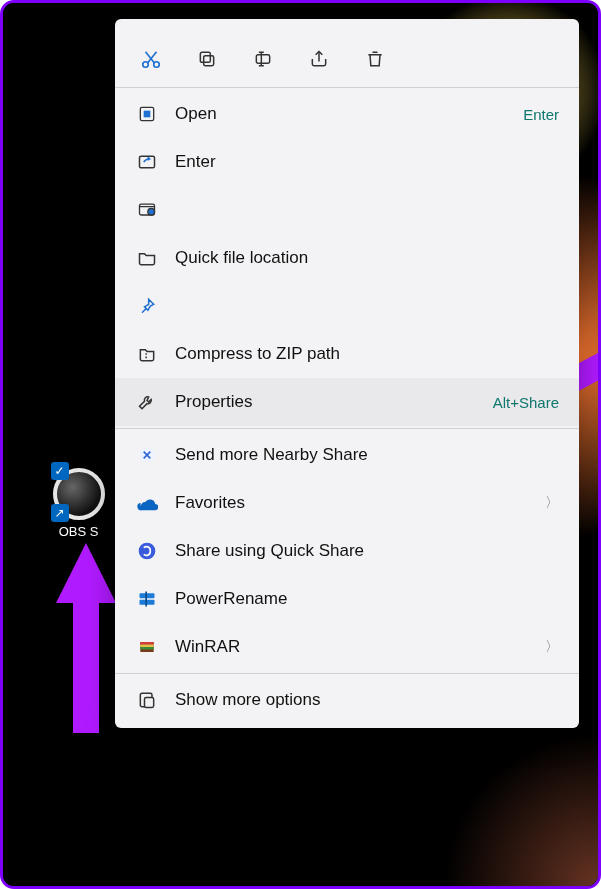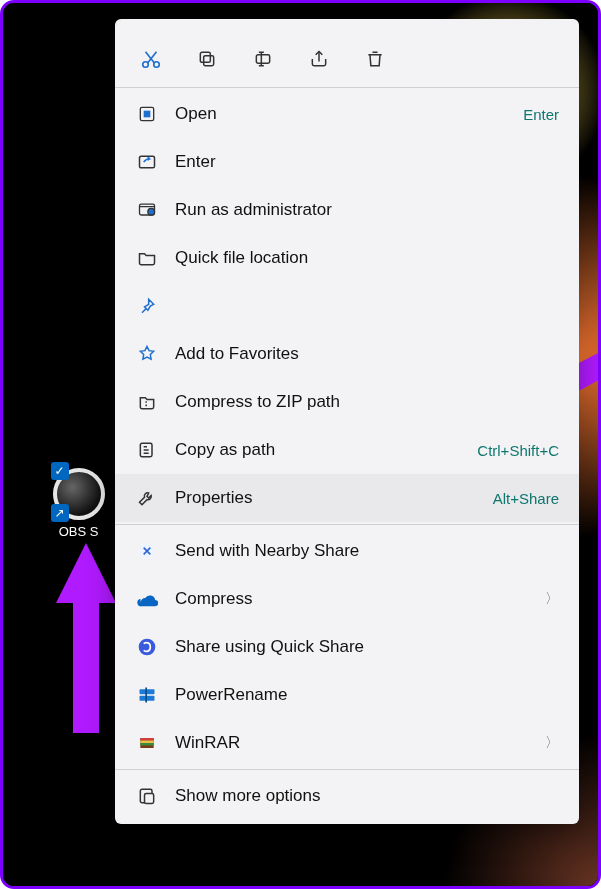--- a/index.html
+++ b/index.html
@@ -133,99 +133,80 @@
 
     <div class="item">
       <span class="ico">
         <svg width="20" height="20" viewBox="0 0 24 24" fill="none" stroke="#333" stroke-width="1.6">
             <rect x="3" y="5" width="18" height="13" rx="2"></rect>
             <path d="M3 8h18"></path>
             <path d="M15 13l2 3 4-5" stroke="#1f6fd0" fill="#1f6fd0" stroke-width="0"></path>
             <circle cx="17" cy="14" r="4" fill="#1f6fd0"></circle>
           </svg>
       </span>
-      <span class="lab">Run as administrator</span>
     </div>
 
     <div class="item">
       <span class="ico">
         <svg width="20" height="20" viewBox="0 0 24 24" fill="none" stroke="#333" stroke-width="1.8">
             <path d="M3 7h6l2 2h10v9a2 2 0 0 1-2 2H5a2 2 0 0 1-2-2z"></path>
           </svg>
       </span>
       <span class="lab">Quick file location</span>
     </div>
 
     <div class="item">
       <span class="ico">
         <svg width="20" height="20" viewBox="0 0 24 24" fill="none" stroke="#1f6fd0" stroke-width="1.8">
             <path d="M14 4l6 6-4 2-3 5-2-2-5 5 5-5-2-2 5-3z"></path>
           </svg>
       </span>
     </div>
 
-    <div class="item">
-      <span class="ico">
-        <svg width="20" height="20" viewBox="0 0 24 24" fill="none" stroke="#1f6fd0" stroke-width="1.8">
-            <path d="M12 3l2.5 5 5.5.8-4 3.9.9 5.5L12 15.8 7.1 18.2 8 12.7 4 8.8l5.5-.8z"></path>
-          </svg>
-      </span>
-      <span class="lab">Add to Favorites</span>
-    </div>
 
     <div class="item">
       <span class="ico">
         <svg width="20" height="20" viewBox="0 0 24 24" fill="none" stroke="#333" stroke-width="1.8">
             <path d="M4 7h6l2 2h8v9a2 2 0 0 1-2 2H6a2 2 0 0 1-2-2z"></path>
             <path d="M11 11v2m0 2v2"></path>
           </svg>
       </span>
       <span class="lab">Compress to ZIP path</span>
     </div>
 
-    <div class="item">
-      <span class="ico">
-        <svg width="20" height="20" viewBox="0 0 24 24" fill="none" stroke="#333" stroke-width="1.8">
-            <rect x="4" y="4" width="14" height="16" rx="2"></rect>
-            <path d="M8 8h4M8 12h6M8 16h6"></path>
-          </svg>
-      </span>
-      <span class="lab">Copy as path</span>
-      <span class="accel">Ctrl+Shift+C</span>
-    </div>
 
     <div class="item hl">
       <span class="ico">
         <svg width="20" height="20" viewBox="0 0 24 24" fill="none" stroke="#333" stroke-width="1.8">
             <path d="M14 6a4 4 0 0 0-5 5l-6 6 3 3 6-6a4 4 0 0 0 5-5l-3 3-2-2z"></path>
           </svg>
       </span>
       <span class="lab">Properties</span>
       <span class="accel">Alt+Share</span>
     </div>
 
     <div class="sep"></div>
 
     <div class="item">
       <span class="ico">
         <svg width="20" height="20" viewBox="0 0 24 24">
             <circle cx="12" cy="12" r="9" fill="#eef4ff"></circle>
             <path d="M8 8l8 8M16 8l-8 8" stroke="#3066d4" stroke-width="2"></path>
           </svg>
       </span>
-      <span class="lab">Send with Nearby Share</span>
+      <span class="lab">Send more Nearby Share</span>
     </div>
 
     <div class="item">
       <span class="ico">
         <svg width="22" height="16" viewBox="0 0 24 16">
             <path d="M5 12a5 5 0 0 1 5-5 6 6 0 0 1 11 2 3.5 3.5 0 0 1-.5 7H6a4 4 0 0 1-1-8z" fill="#0a64c2"></path>
           </svg>
       </span>
-      <span class="lab">Compress</span>
+      <span class="lab">Favorites</span>
       <span class="chev">〉</span>
     </div>
 
     <div class="item">
       <span class="ico">
         <svg width="20" height="20" viewBox="0 0 24 24">
             <circle cx="12" cy="12" r="10" fill="#3a5bdc"></circle>
             <path d="M8 8c3-2 8-2 8 4s-5 6-8 4" fill="none" stroke="#fff" stroke-width="2"></path>
           </svg>
       </span>

